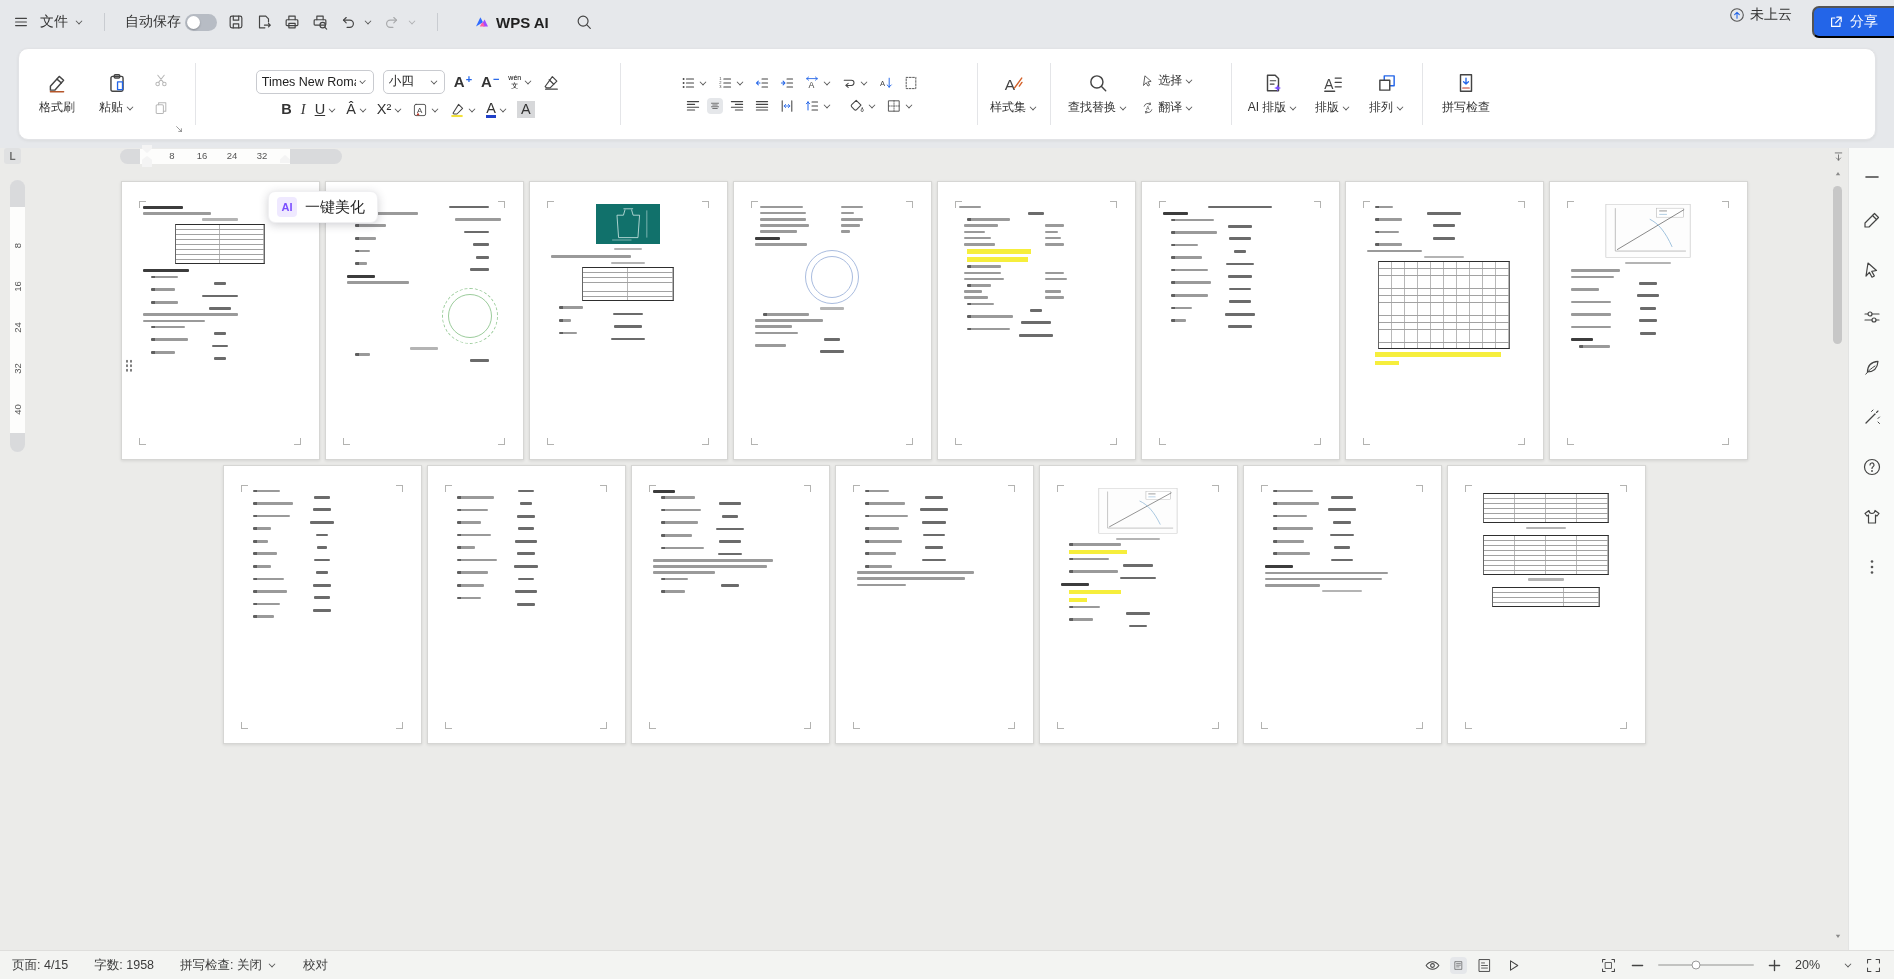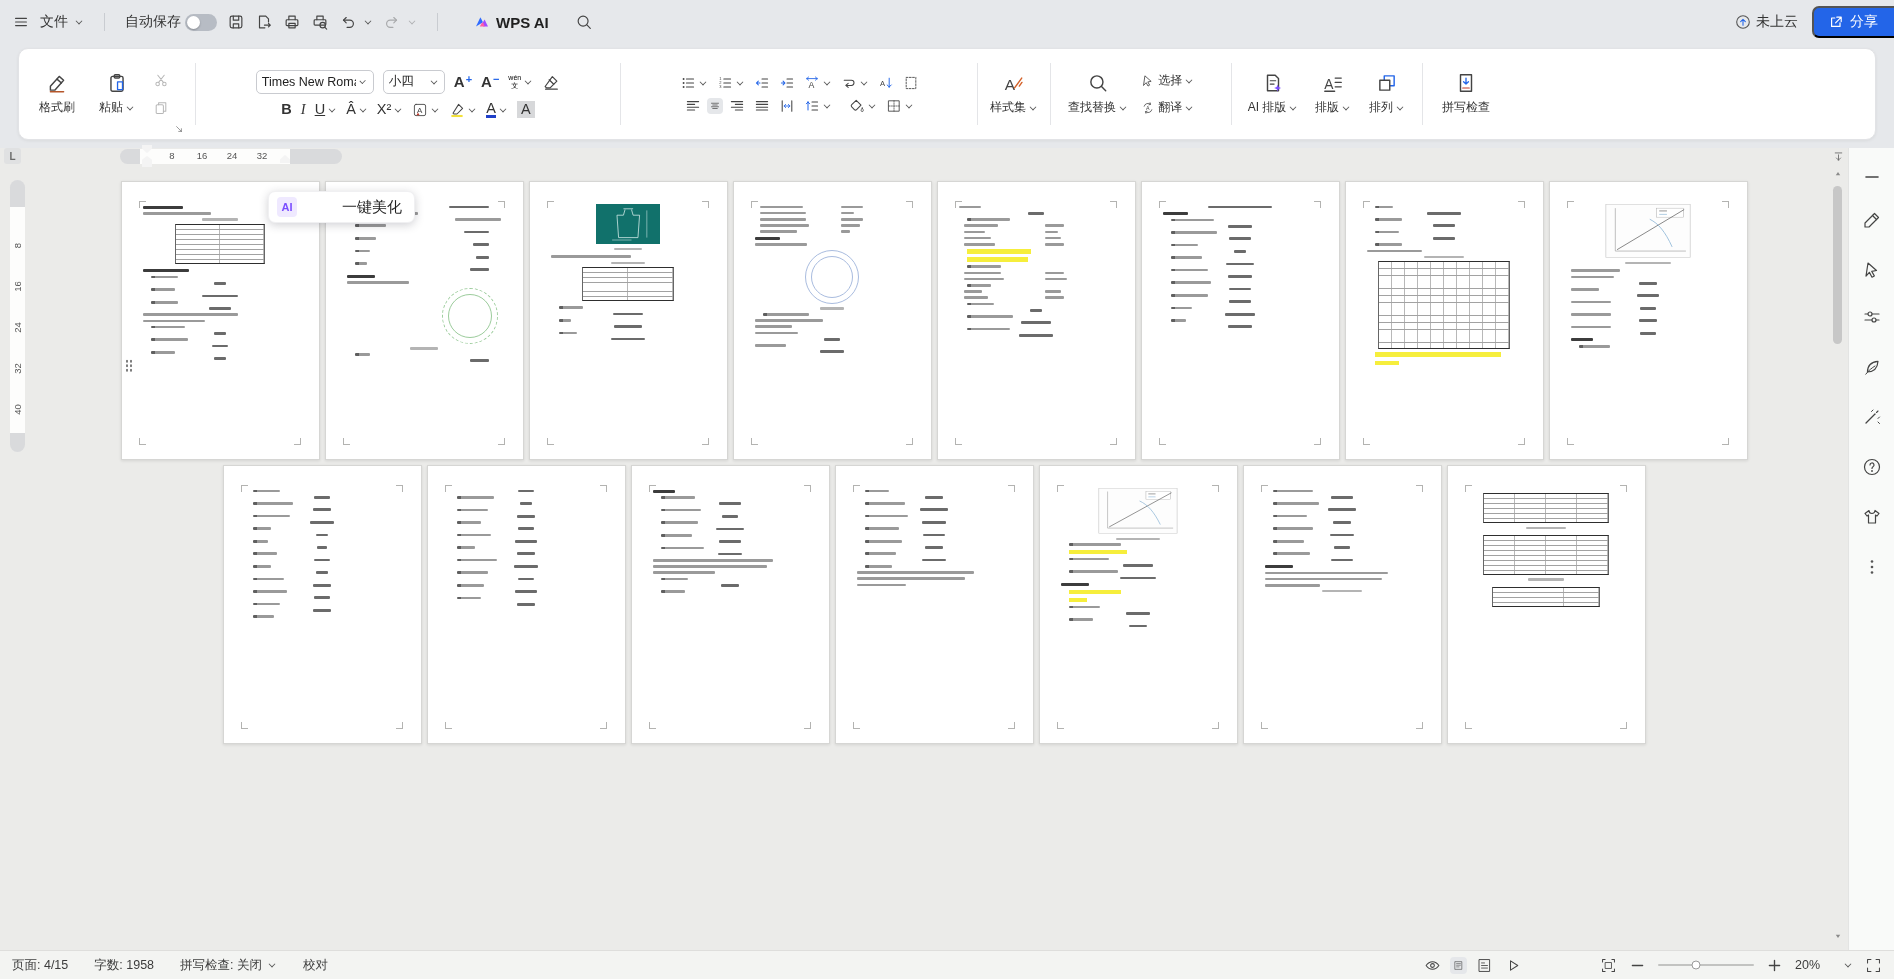--- a/index.html
+++ b/index.html
@@ -24,21 +24,21 @@
   .vsep{ width:1px; height:18px; background:#c9ccd1; margin:0 10px; }
   .toggle{ width:32px; height:17px; border-radius:9px; background:#b7bcc4; position:relative; }
   .toggle::after{ content:""; position:absolute; left:2px; top:2px; width:13px; height:13px;
     border-radius:50%; background:#fff; box-shadow:0 1px 2px rgba(0,0,0,.25); }
   .tabs{ display:flex; align-items:center; gap:30px; margin-left:22px; font-size:15px; color:#2a2a2a; }
   .tab{ position:relative; padding:10px 2px; cursor:default; }
   .tab.active{ color:#2365e8; font-weight:bold; }
   .tab.active::after{ content:""; position:absolute; left:10%; right:10%; bottom:4px;
     height:3px; border-radius:2px; background:#2365e8; }
   .wpsai{ display:flex; align-items:center; gap:6px; margin-left:26px; font-size:15px; font-weight:bold; color:#1f1f1f;}
-  .tbar-right{ margin-left:auto; display:flex; align-items:center; gap:14px; }
+  .tbar-right{ margin-left:auto; display:flex; align-items:flex-start; gap:20px; }
   .share-btn{ display:flex; align-items:center; gap:6px; background:#2365e8; color:#fff;
     font-size:14px; height:32px; padding:0 16px 0 14px; border-radius:7px 0 0 7px; margin-right:-2px; }
 
   
   .ribbon{ position:absolute; left:0; top:44px; width:100%; height:104px; }
   .rpanel{ position:absolute; left:18px; right:18px; top:4px; height:92px; background:#fff;
     border:1px solid #e2e3e6; border-radius:10px; box-shadow:0 1px 3px rgba(60,64,70,.08);
     display:flex; align-items:stretch; padding:6px 10px; }
   .rgroup{ position:relative; display:flex; align-items:center; }
   .vdiv{ width:1px; background:#e4e5e8; margin:8px 8px; }
@@ -124,21 +124,21 @@
   .bk-chart{ margin:2px auto; } .bk-chart svg{ width:100%; height:100%; display:block; }
   .handle-dots{ position:absolute; left:2%; top:64%; width:8px; height:13px;
     background-image:radial-gradient(circle,#777 1px,transparent 1.2px); background-size:4px 4.5px; }
 
   
   .aipill{ position:absolute; left:268px; top:43px; height:32px; display:flex; align-items:center;
     gap:8px; background:#fff; border-radius:7px; padding:0 12px 0 8px;
     box-shadow:0 2px 10px rgba(40,40,60,.22); border:1px solid #f0f0f2; z-index:5; }
   .aibadge{ width:20px; height:20px; border-radius:4px; background:#efe9ff; color:#7a4dff;
     font-size:11px; font-weight:bold; display:flex; align-items:center; justify-content:center; }
-  .ailabel{ font-size:15px; color:#1f1f1f;margin-left:37px; }
+  .ailabel{ font-size:15px; color:#1f1f1f; }
 
   
   .scol{ position:absolute; left:1830px; top:148px; width:16px; height:802px; }
   .scol .cic{ position:absolute; left:2px; top:2px; width:13px; height:13px; color:#6b6b6b; }
   .scol .up{ position:absolute; left:3px; top:22px; width:10px; height:8px; color:#8a8a8a; }
   .scol .dn{ position:absolute; left:3px; bottom:10px; width:10px; height:8px; color:#8a8a8a; }
   .sthumb{ position:absolute; left:3px; top:38px; width:9px; height:158px; border-radius:5px; background:#c7c7c7; }
 
   
   .rsb{ position:absolute; left:1848px; top:148px; width:46px; height:802px;

